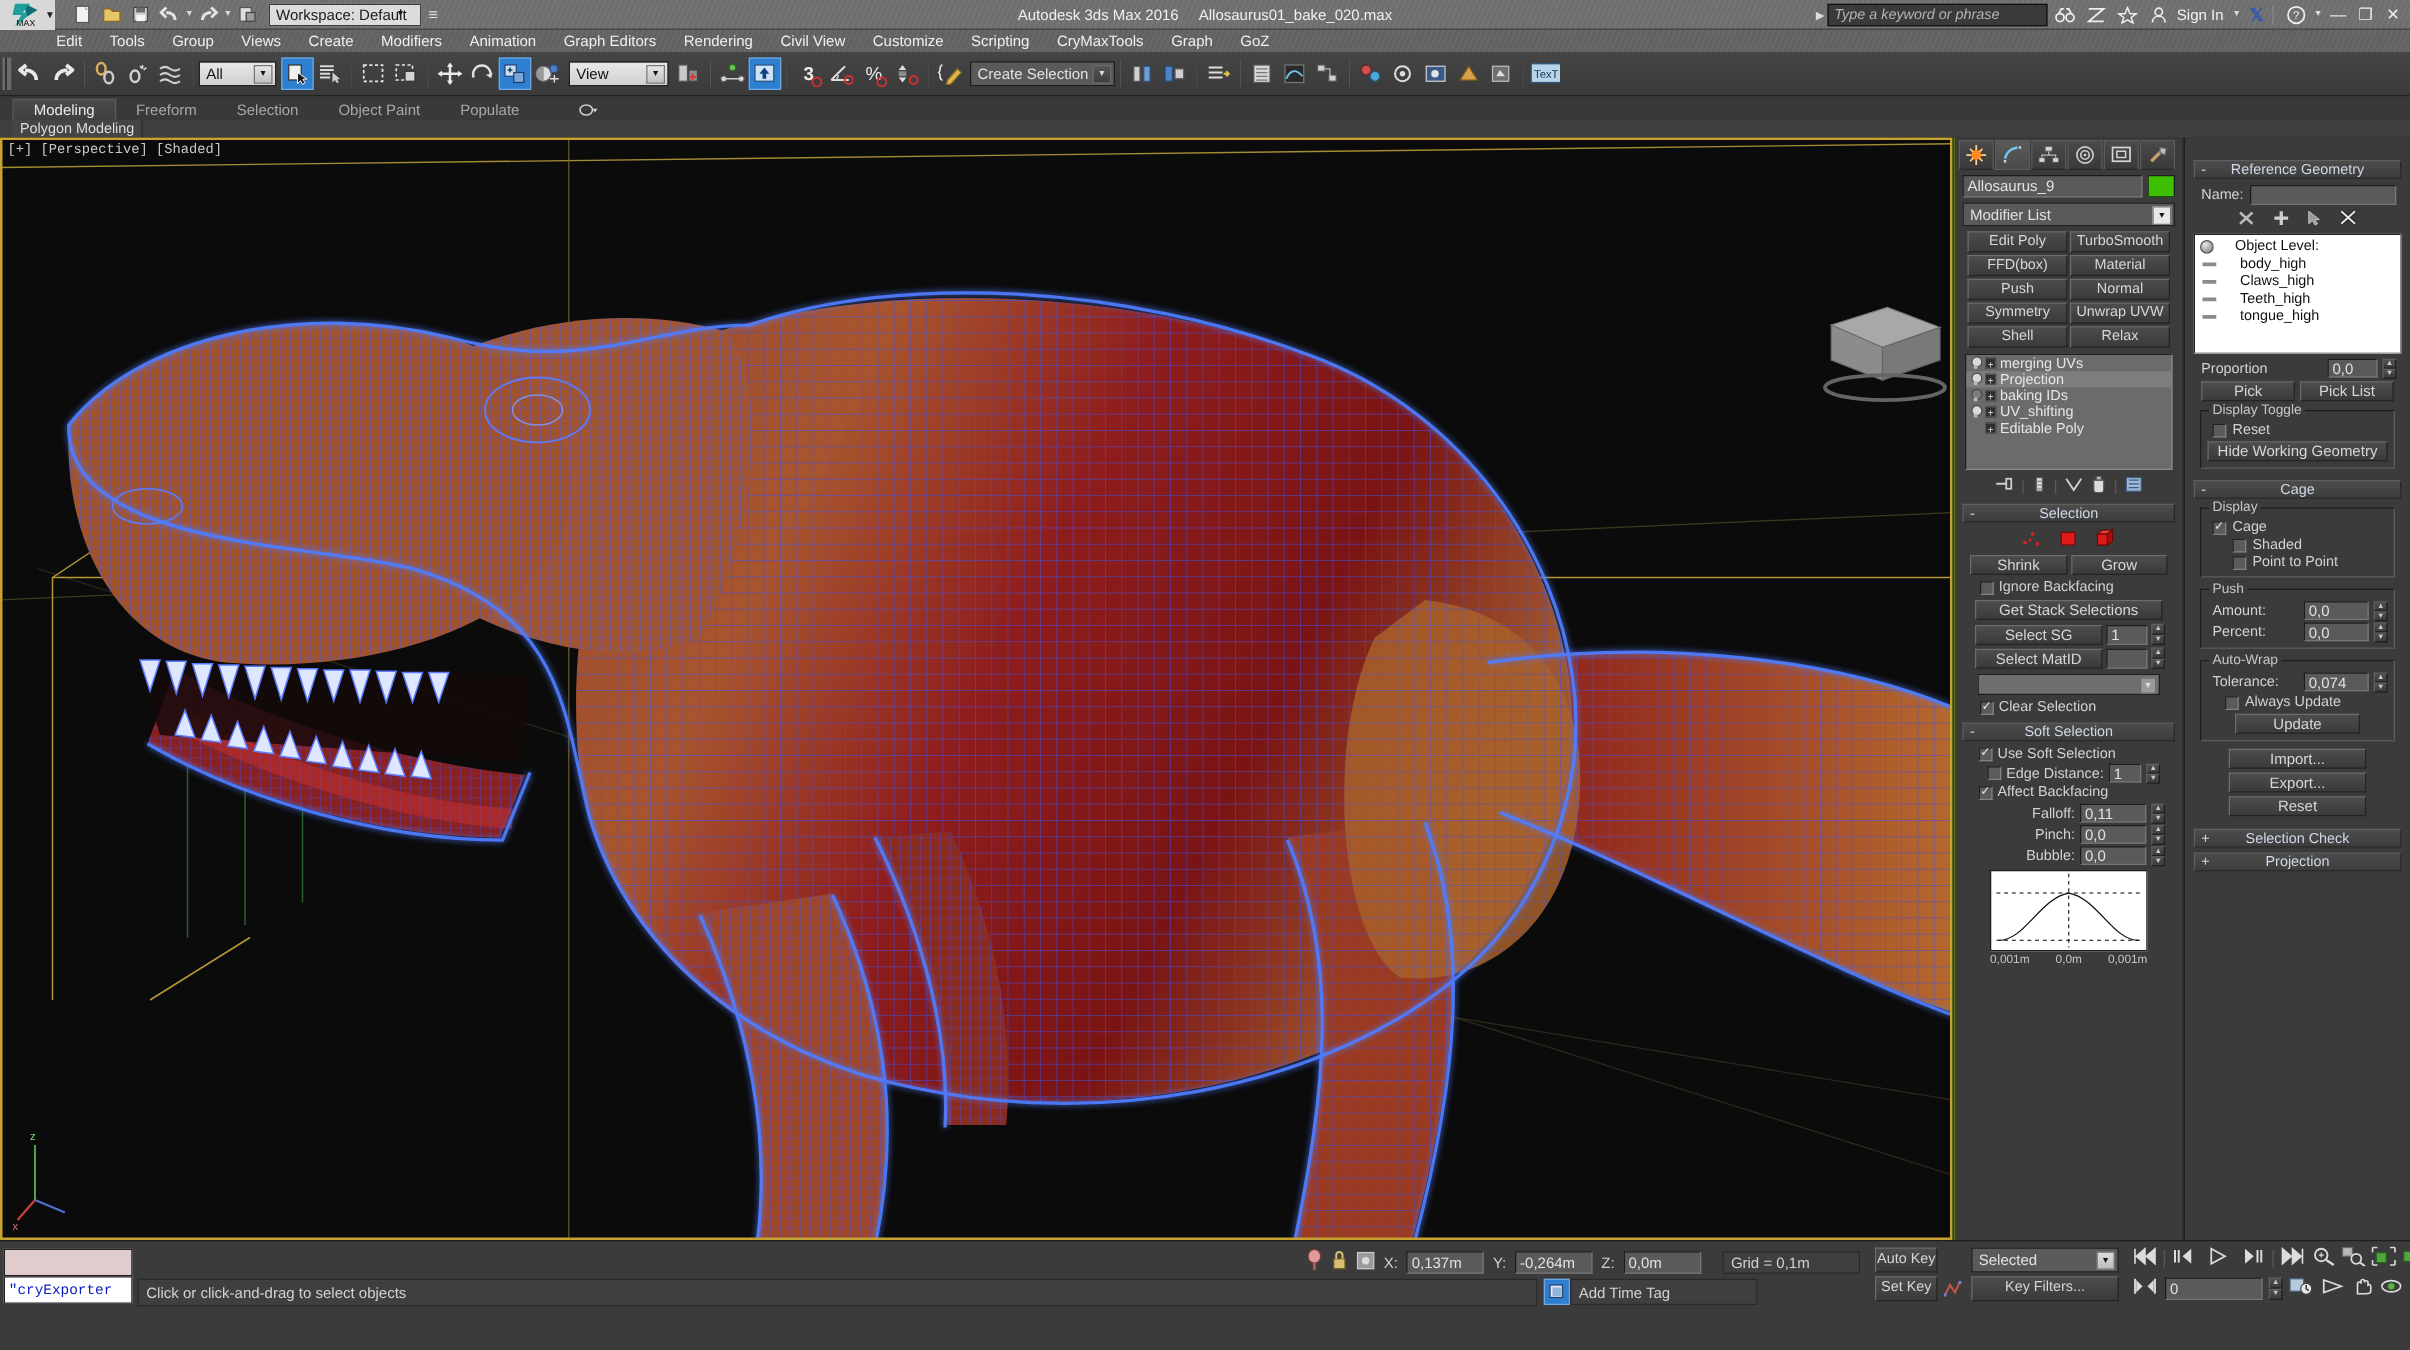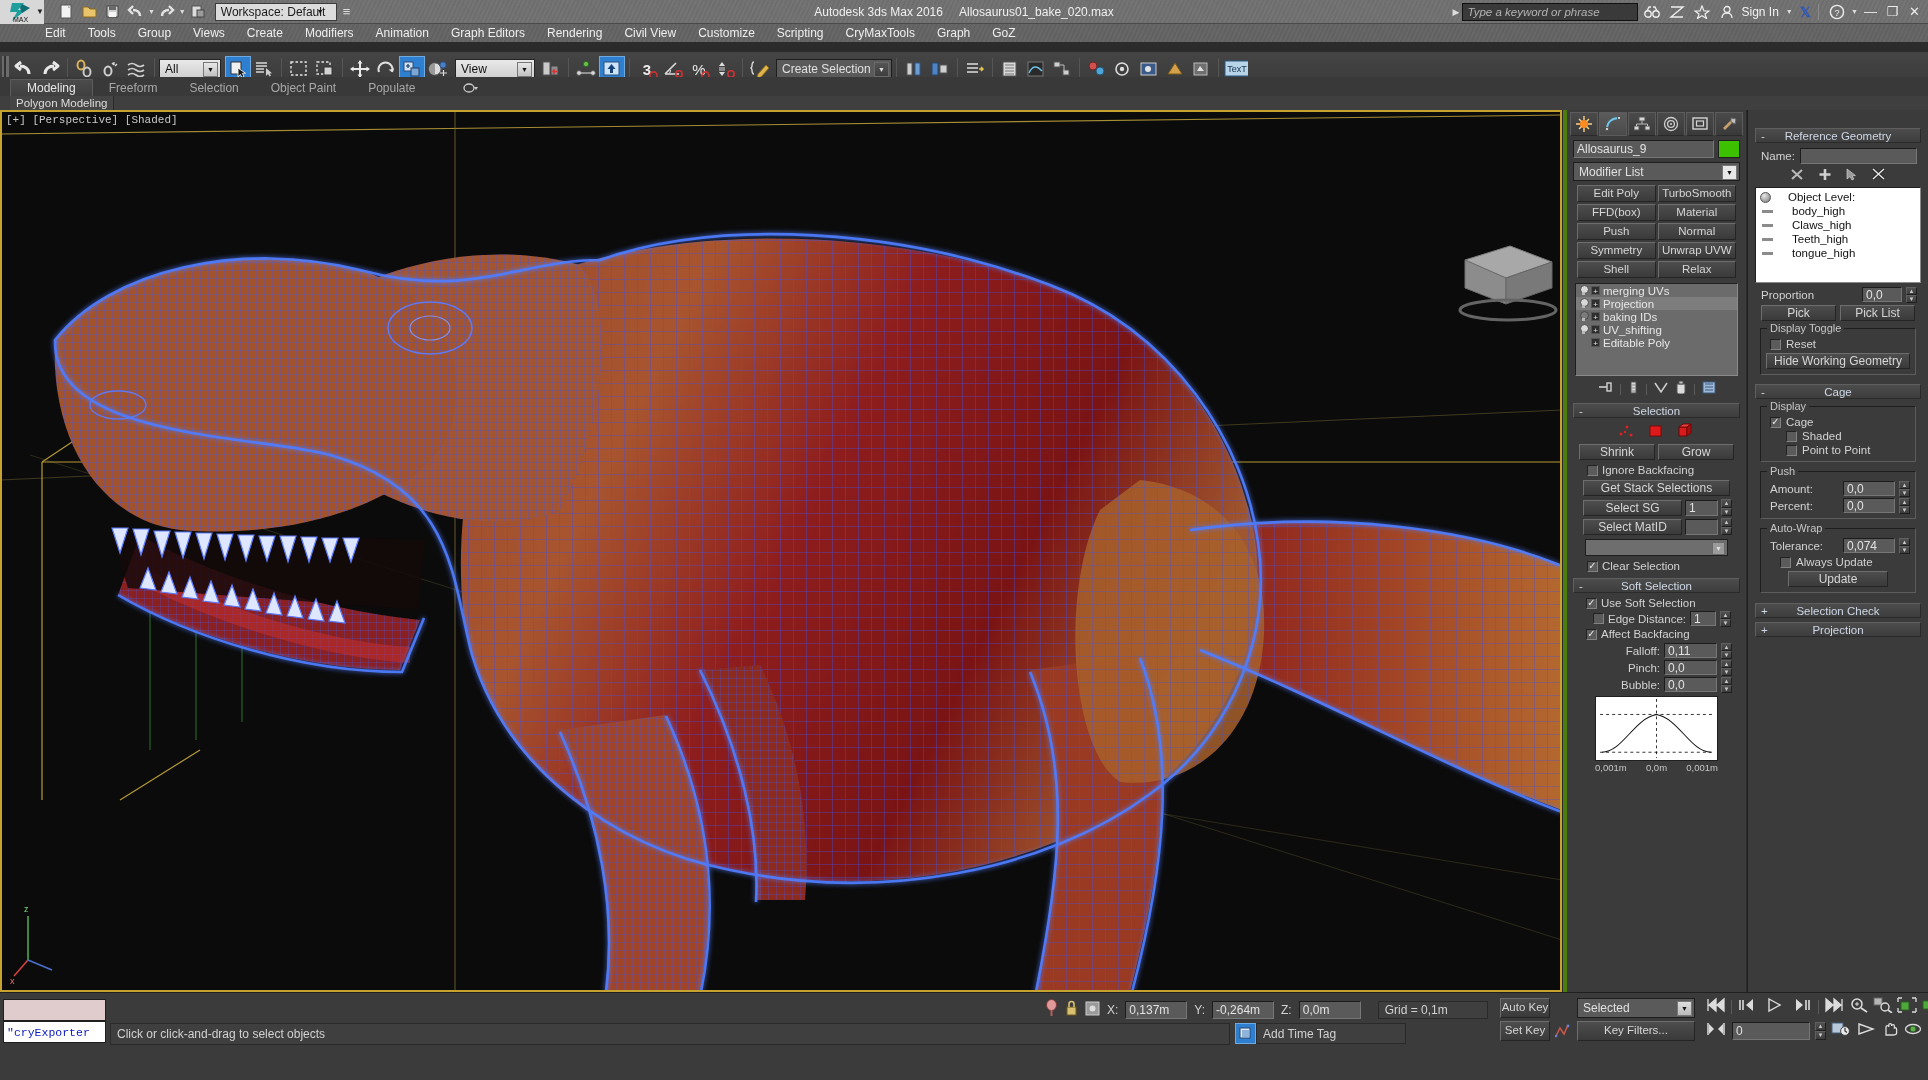--- a/index.html
+++ b/index.html
@@ -58,21 +58,21 @@
     color:#ececec; font-size:13px; }
 
   
   #menubar { position:absolute; left:0; top:24px; width:1928px; height:18px;
     background:repeating-linear-gradient(115deg,#616161 0 2px,#676767 2px 4px);
     display:flex; align-items:center; padding-left:34px; }
   #menubar .mi { padding:0 11px; font-size:12px; color:#efefef; height:18px;
     display:flex; align-items:center; }
 
   
-  #toolbar { position:absolute; left:0; top:52px; width:1928px; height:35px;
+  #toolbar { position:absolute; left:0; top:42px; width:1928px; height:35px;
     background:linear-gradient(#454545,#3a3a3a); border-bottom:1px solid #222;
     display:flex; align-items:center; padding:0 2px; }
   .tb { width:26px; height:26px; display:flex; align-items:center; justify-content:center;
     border:1px solid transparent; position:relative; }
   .tb.on { background:#2f7fd1; border:1px solid #6ea9e0; }
   .grip { width:7px; height:26px; margin-right:2px;
     background:linear-gradient(90deg,#6b6b6b 0 2px,#323232 2px 4px,#6b6b6b 4px 6px); }
   .combo { background:linear-gradient(#e9e9e9,#cfcfcf); border:1px solid #242424;
     height:20px; color:#111; font-size:12px; display:flex; align-items:center;
     padding-left:5px; position:relative; }
@@ -99,21 +99,21 @@
   
   #viewport { position:absolute; left:0; top:110px; width:1562px; height:882px;
     background:#0a0a0a; overflow:hidden; border-right:1px solid #000; }
   #vplabel { position:absolute; left:6px; top:4px; font-family:"Liberation Mono", monospace;
     font-size:11px; color:#c9c9c9; z-index:6; }
   #vpborder { position:absolute; left:0; top:110px; width:1562px; height:882px;
     border:2px solid #c6a32e; pointer-events:none; z-index:9; }
 
   
   #cmdpanel { position:absolute; left:1563px; top:110px; width:183px; height:882px;
-    background:#3b3b3b; border-left:4px solid #4d7c0f; }
+    background:#3b3b3b; border-left:1px solid #4d7c0f; }
   #cmdtabs { display:flex; height:26px; padding:2px 2px 0 3px; gap:1px; }
   #cmdtabs .ct { width:28px; height:24px; background:linear-gradient(#4a4a4a,#3a3a3a);
     border:1px solid #5c5c5c; border-bottom-color:#2a2a2a; display:flex;
     align-items:center; justify-content:center; }
   #cmdtabs .ct.act { background:linear-gradient(#5b5b5b,#4a4a4a); border-bottom-color:#5b5b5b; }
   #extpanel { position:absolute; left:1747px; top:110px; width:181px; height:882px;
     background:#3b3b3b; border-left:1px solid #1f1f1f; }
 
   .modbtn { height:17px; font-size:11.5px; }
   #modstack { background:#6b6b6b; border:1px solid #202020; border-bottom-color:#8a8a8a;
@@ -1106,20 +1106,25 @@
               <i>▼</i>
             </div>
         </div>
         <div class="row" style="gap:5px;padding-left:14px;margin-top:3px">
           <span class="chk"></span>
           <span style="font-size:11.5px">Always Update</span>
         </div>
         <div style="padding:3px 22px 0 22px">
           <div class="btn3d" style="height:16px">Update</div>
         </div>
+      </div>
+      <div style="padding:6px 28px 0 28px;display:flex;flex-direction:column;gap:3px">
+        <div class="btn3d" style="height:16px">Import...</div>
+        <div class="btn3d" style="height:16px">Export...</div>
+        <div class="btn3d" style="height:16px">Reset</div>
       </div>
     </div>
 
     <div style="padding:10px 7px 0 7px;display:flex;flex-direction:column;gap:4px">
       <div class="rollhdr">
         <span class="pm">+</span>
         <span>Selection Check</span>
       </div>
       <div class="rollhdr">
         <span class="pm">+</span>

